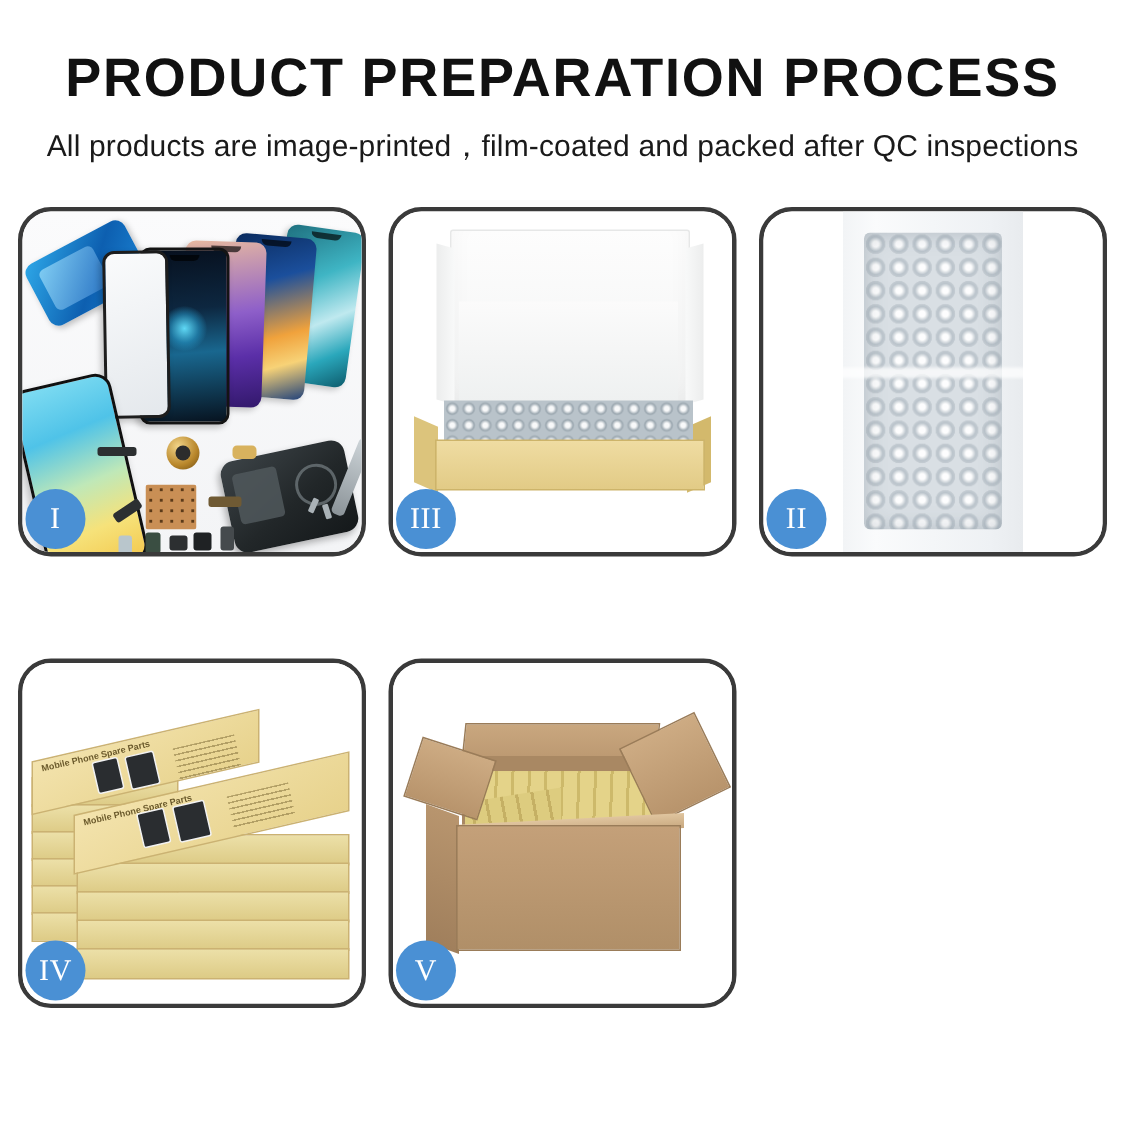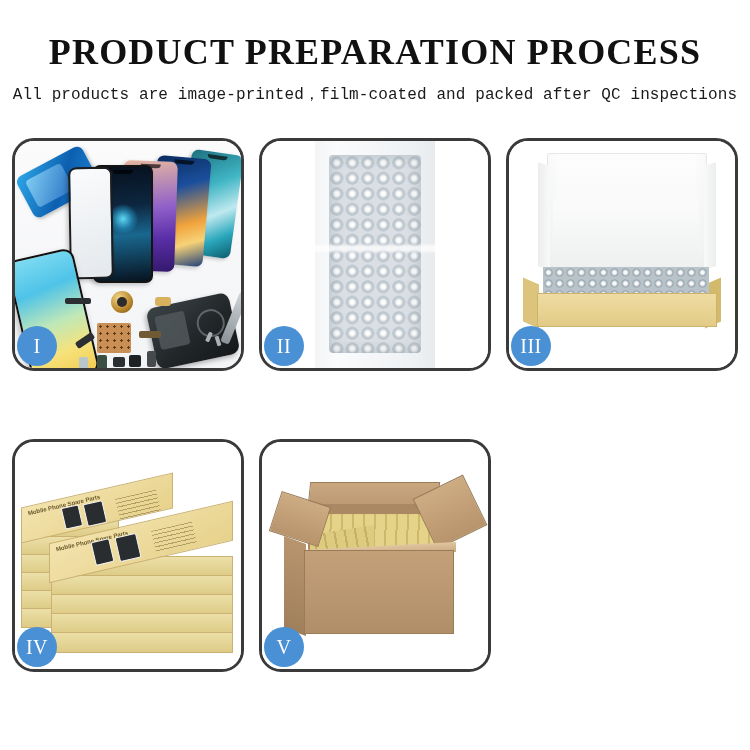--- a/index.html
+++ b/index.html
@@ -9,25 +9,25 @@
     font-family:"Liberation Sans", sans-serif;
     overflow:hidden;
   }
   .page{position:relative;width:750px;height:750px;}
 
   
   .header{padding-top:34px;text-align:center;}
   .title{
     font-size:36px;font-weight:700;color:#111;
     letter-spacing:1.2px;line-height:1;
-    font-family:Liberation Serif, serif;
+    font-family:Liberation Sans, sans-serif;
   }
   .subtitle{
-    margin-top:14px;font-size:16px;color:#1a1a1a;
-    letter-spacing:.1px;font-weight:400;font-family:Liberation Mono, monospace;
+    margin-top:14px;font-size:20px;color:#1a1a1a;
+    letter-spacing:.1px;font-weight:400;
   }
 
   
   .grid{
     position:absolute;left:12px;top:138px;
     width:726px;
     display:grid;
     grid-template-columns:repeat(3,232px);
     grid-template-rows:repeat(2,233px);
     column-gap:15px;row-gap:68px;
@@ -271,38 +271,38 @@
         <div class="part pt7"></div>
         <div class="part pt8"></div>
         <div class="part pt9"></div>
         <div class="screwdriver"></div>
         <div class="screws"></div>
       </div>
       <div class="badge">I</div>
     </div>
 
     <div class="panel">
-      <div class="panel-inner p2">
-        <div class="wrapsheet"></div>
-        <div class="bubblepack"></div>
-        <div class="wraphilite"></div>
-      </div>
-      <div class="badge">II</div>
-    </div>
-
-    <div class="panel">
       <div class="panel-inner p3">
         <div class="lid"></div>
         <div class="foam"></div>
         <div class="tray-left"></div>
         <div class="tray-right"></div>
         <div class="tray-bubble"></div>
         <div class="tray-front"></div>
       </div>
       <div class="badge">III</div>
+    </div>
+
+    <div class="panel">
+      <div class="panel-inner p2">
+        <div class="wrapsheet"></div>
+        <div class="bubblepack"></div>
+        <div class="wraphilite"></div>
+      </div>
+      <div class="badge">II</div>
     </div>
 
     <div class="panel">
       <div class="panel-inner p4">
         <div class="stack">
 
           <div class="sb sb-side" style="left:0px;top:62px;width:96px;height:18px;"></div>
           <div class="sb sb-side" style="left:0px;top:80px;width:96px;height:18px;"></div>
           <div class="sb sb-side" style="left:0px;top:98px;width:96px;height:18px;"></div>
           <div class="sb sb-side" style="left:0px;top:116px;width:96px;height:18px;"></div>

